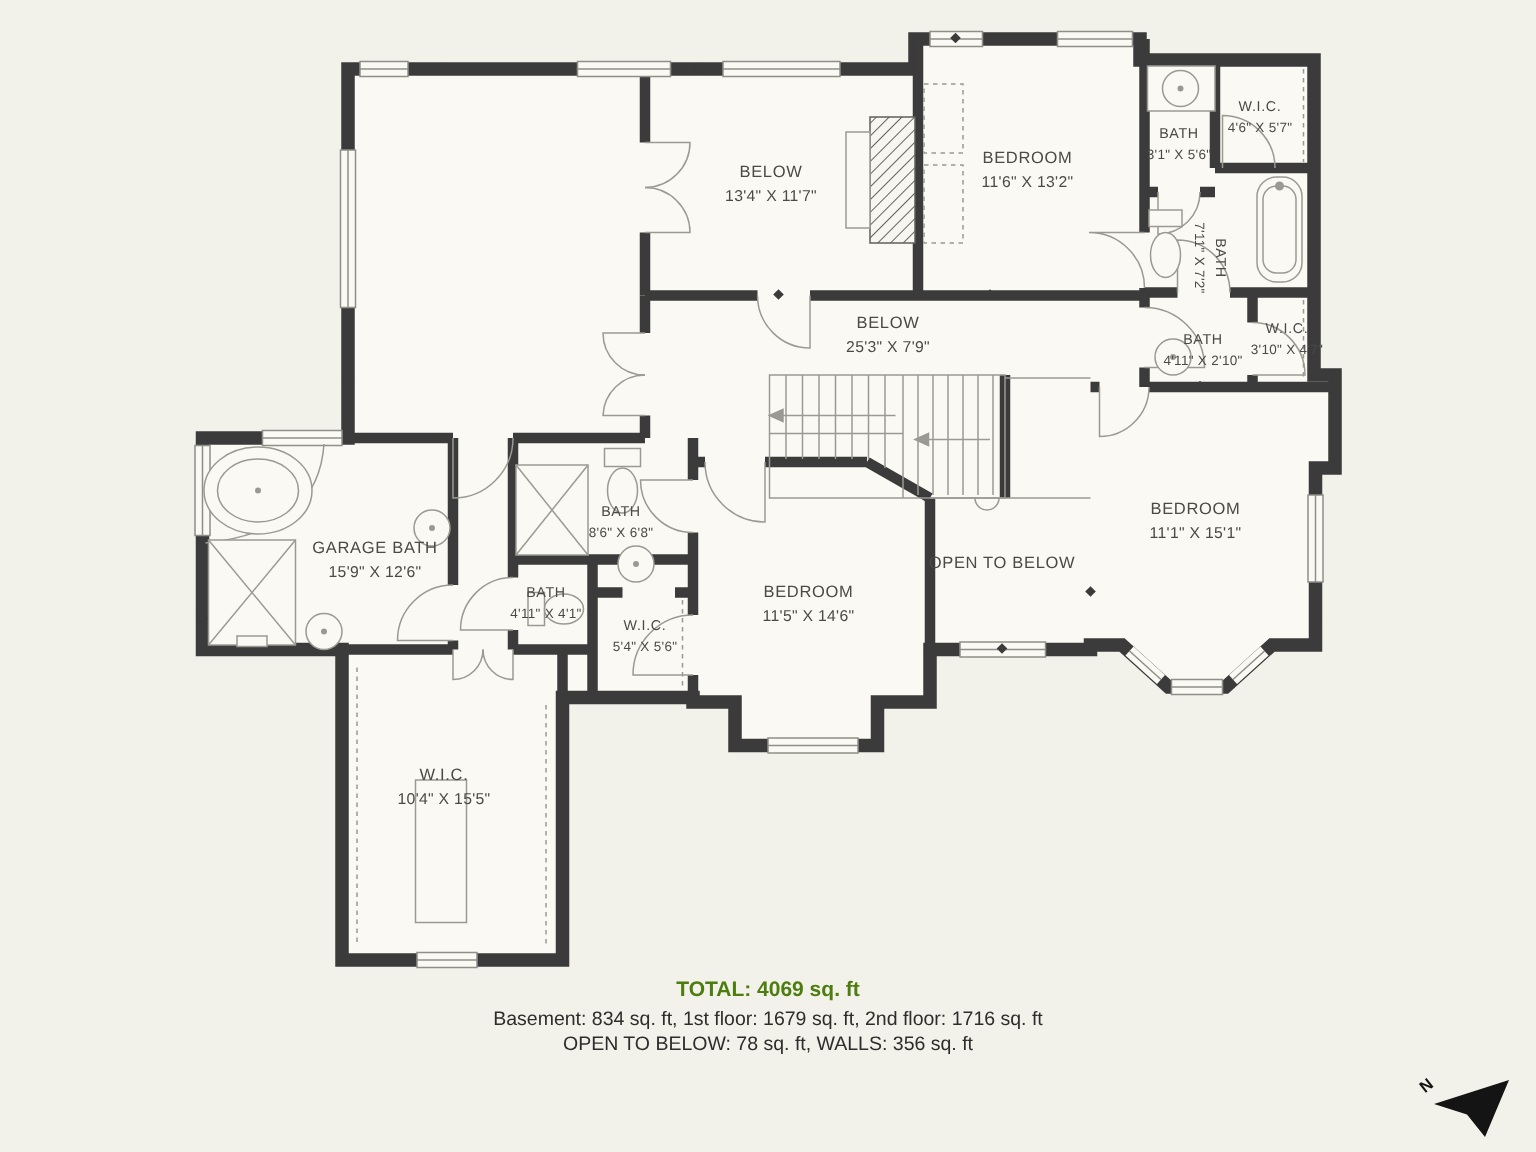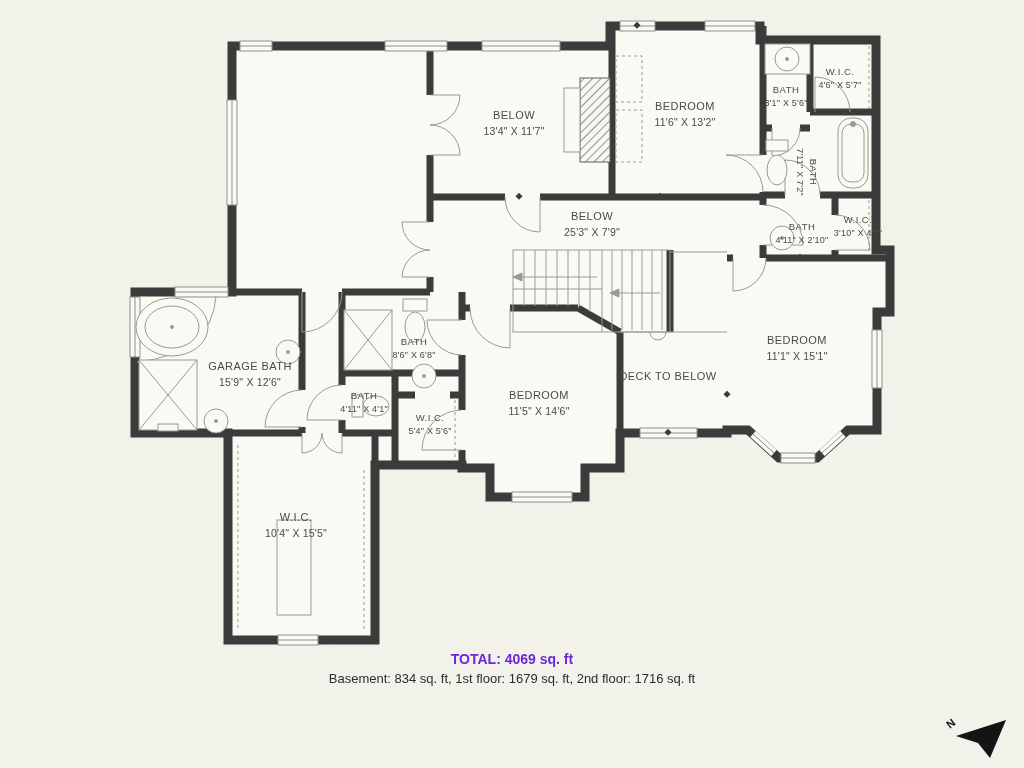--- a/index.html
+++ b/index.html
@@ -8,21 +8,21 @@
   #plan-svg{position:absolute;left:0;top:0;}
   .room-label{position:absolute;transform:translate(-50%,-50%);text-align:center;
     color:#4b4a47;white-space:nowrap;line-height:1.5;}
   .room-label .rname{font-size:11px;letter-spacing:.45px;}
   .room-label .rdims{font-size:10.5px;letter-spacing:.2px;}
   .room-label.vertical{transform:translate(-50%,-50%) rotate(90deg);}
   .room-label.small .rname{font-size:9.5px;}
   .room-label.small .rdims{font-size:9px;}
   .footer{position:absolute;left:0;right:0;top:651px;text-align:center;color:#2e2d2b;
     font-size:13px;line-height:1.28;}
-  .footer .total{font-weight:bold;font-size:14px;color:#6d28d9;margin-bottom:2px;}
+  .footer .total{font-weight:bold;font-size:14px;color:#4d7c0f;margin-bottom:2px;}
 </style>
 </head>
 <body>
 
 <div id="stage">
 
 <svg id="plan-svg" width="1024" height="768" viewBox="0 0 1024 768">
   <defs>
     <pattern id="hatch" patternUnits="userSpaceOnUse" width="6" height="6" patternTransform="rotate(45)">
       <rect width="6" height="6" fill="#f7f6f0"></rect>
@@ -297,29 +297,30 @@
 </div>
 <div class="room-label small" style="left:430px;top:425px">
   <div class="rname">W.I.C.</div>
   <div class="rdims">5'4" X 5'6"</div>
 </div>
 <div class="room-label" style="left:539px;top:403px">
   <div class="rname">BEDROOM</div>
   <div class="rdims">11'5" X 14'6"</div>
 </div>
 <div class="room-label" style="left:668px;top:376px">
-  <div class="rname">DECK TO BELOW</div>
+  <div class="rname">OPEN TO BELOW</div>
 </div>
 <div class="room-label" style="left:797px;top:348px">
   <div class="rname">BEDROOM</div>
   <div class="rdims">11'1" X 15'1"</div>
 </div>
 <div class="room-label" style="left:296px;top:525px">
   <div class="rname">W.I.C.</div>
   <div class="rdims">10'4" X 15'5"</div>
 </div>
 
 <div class="footer">
   <div class="total">TOTAL: 4069 sq. ft</div>
   <div>Basement: 834 sq. ft, 1st floor: 1679 sq. ft, 2nd floor: 1716 sq. ft</div>
+  <div>OPEN TO BELOW: 78 sq. ft, WALLS: 356 sq. ft</div>
 </div>
 
 </div>
 
 </body></html>

